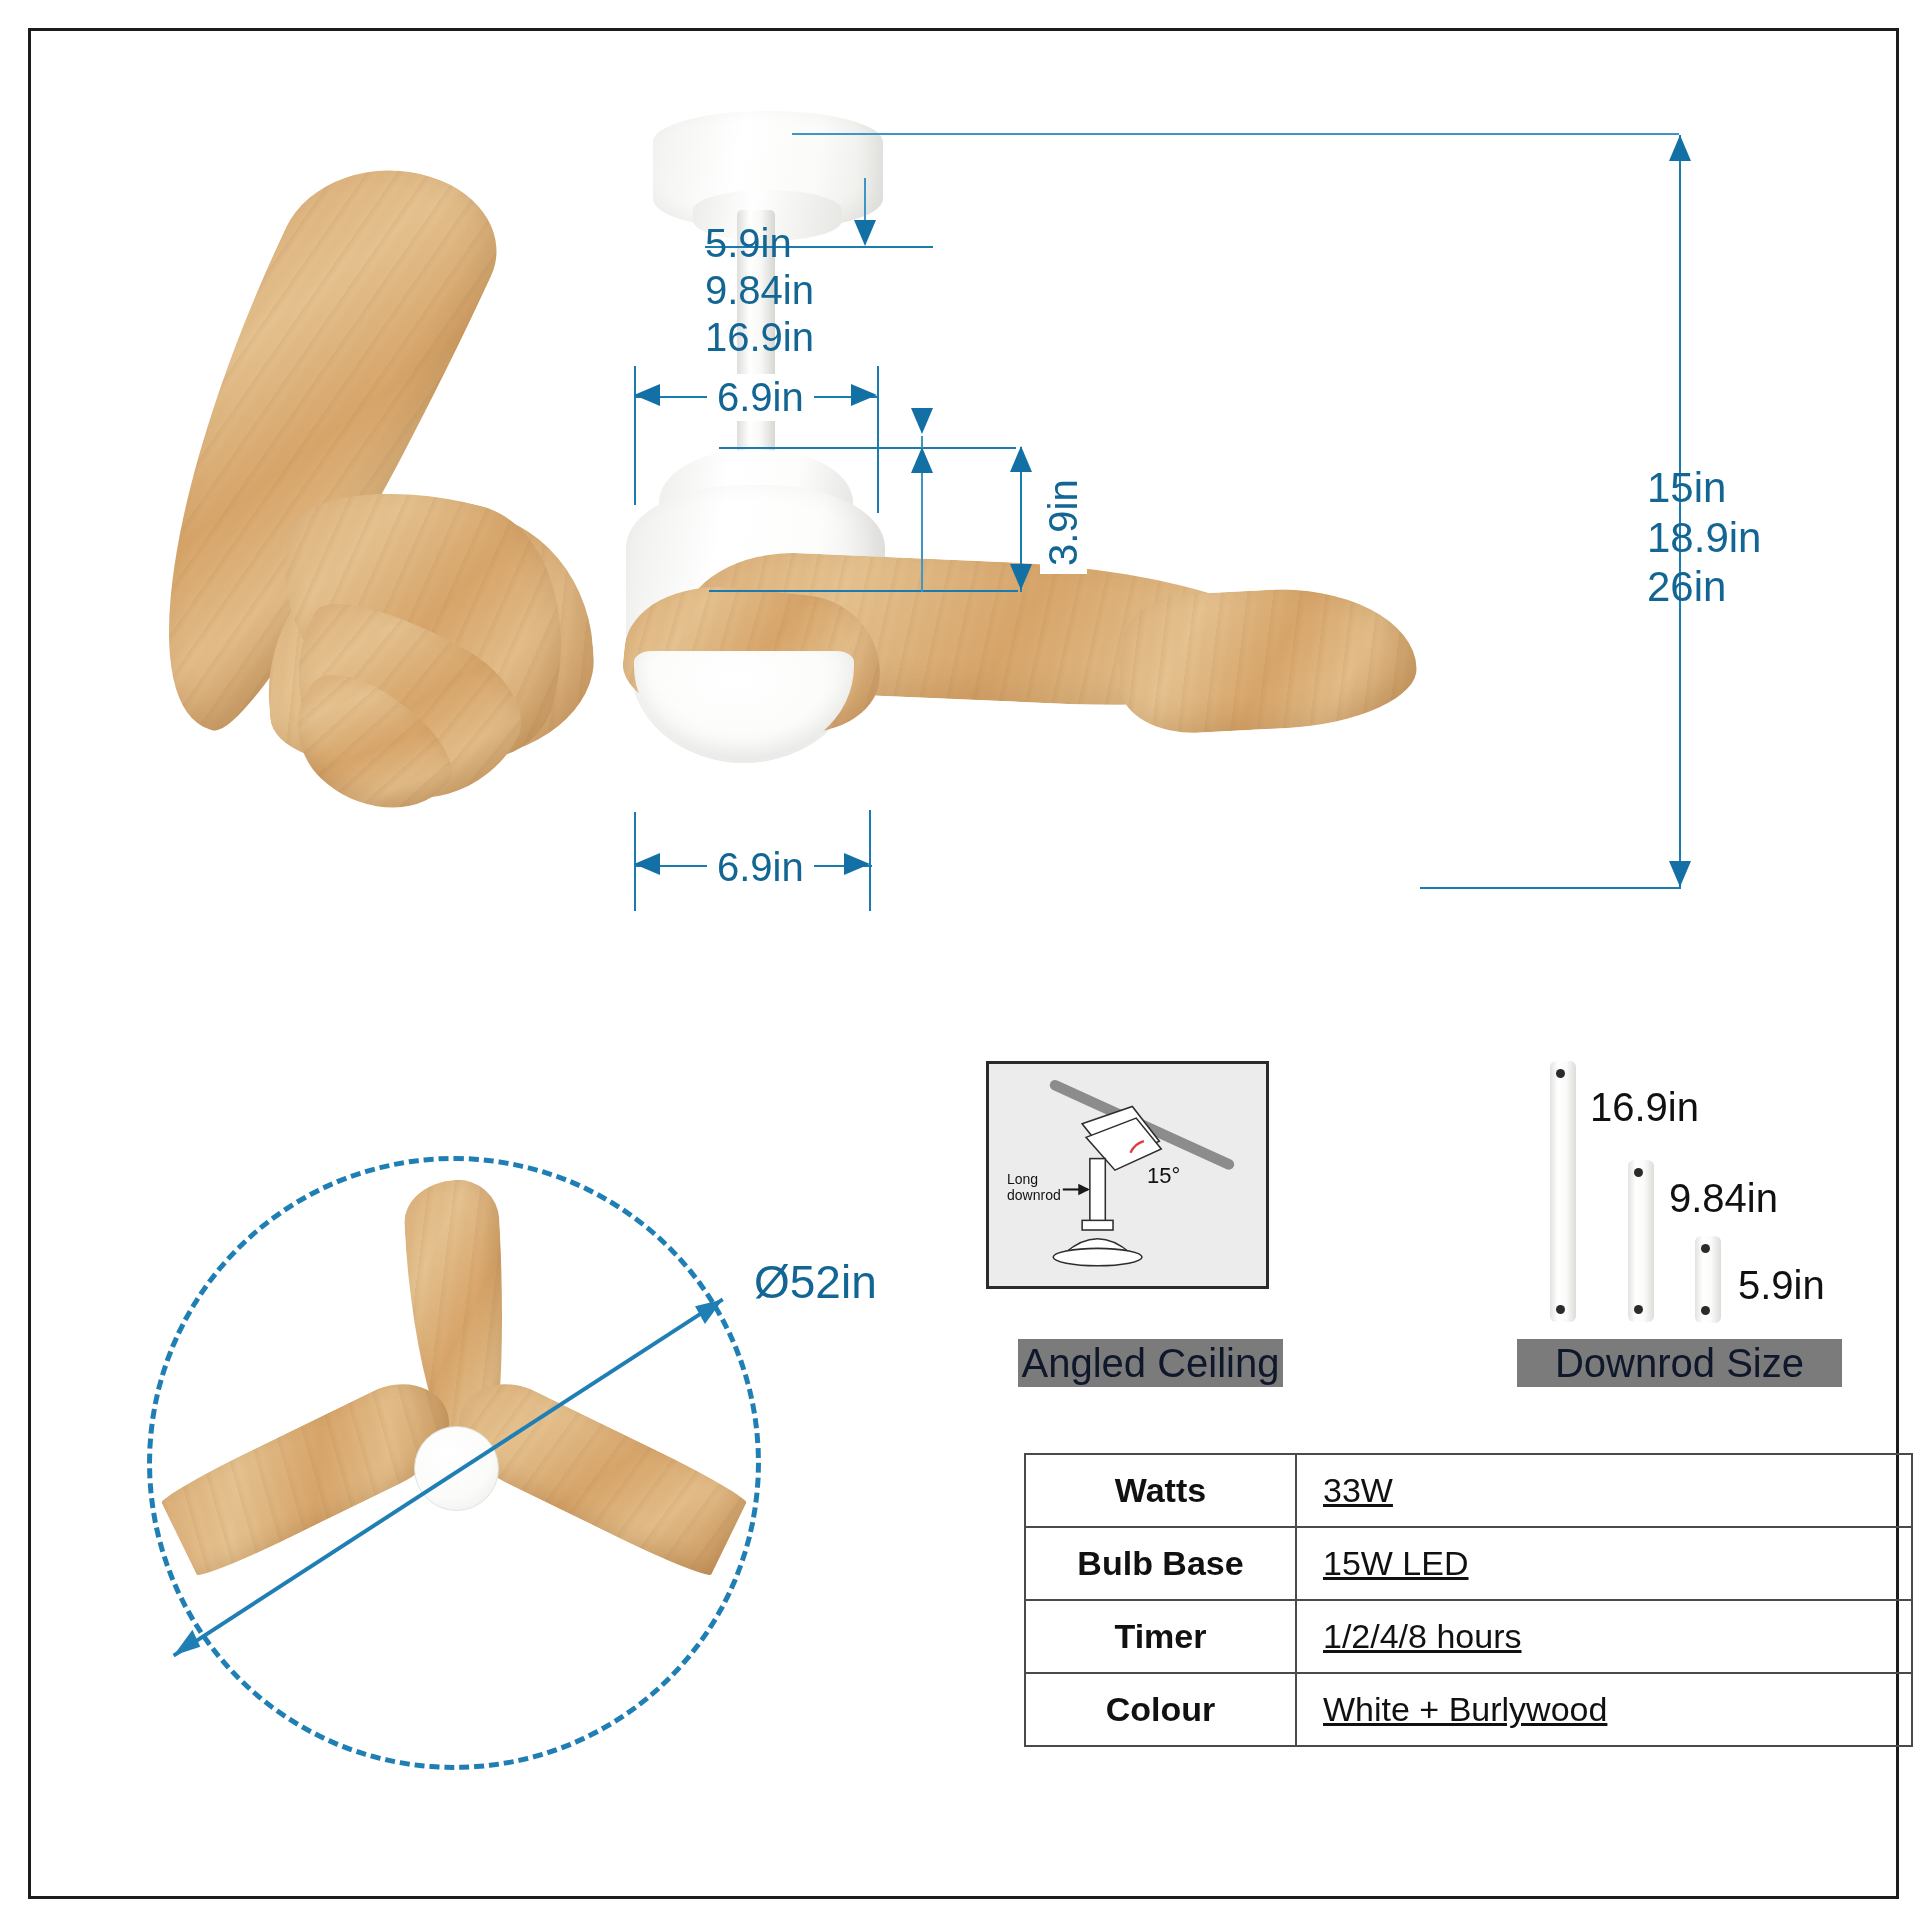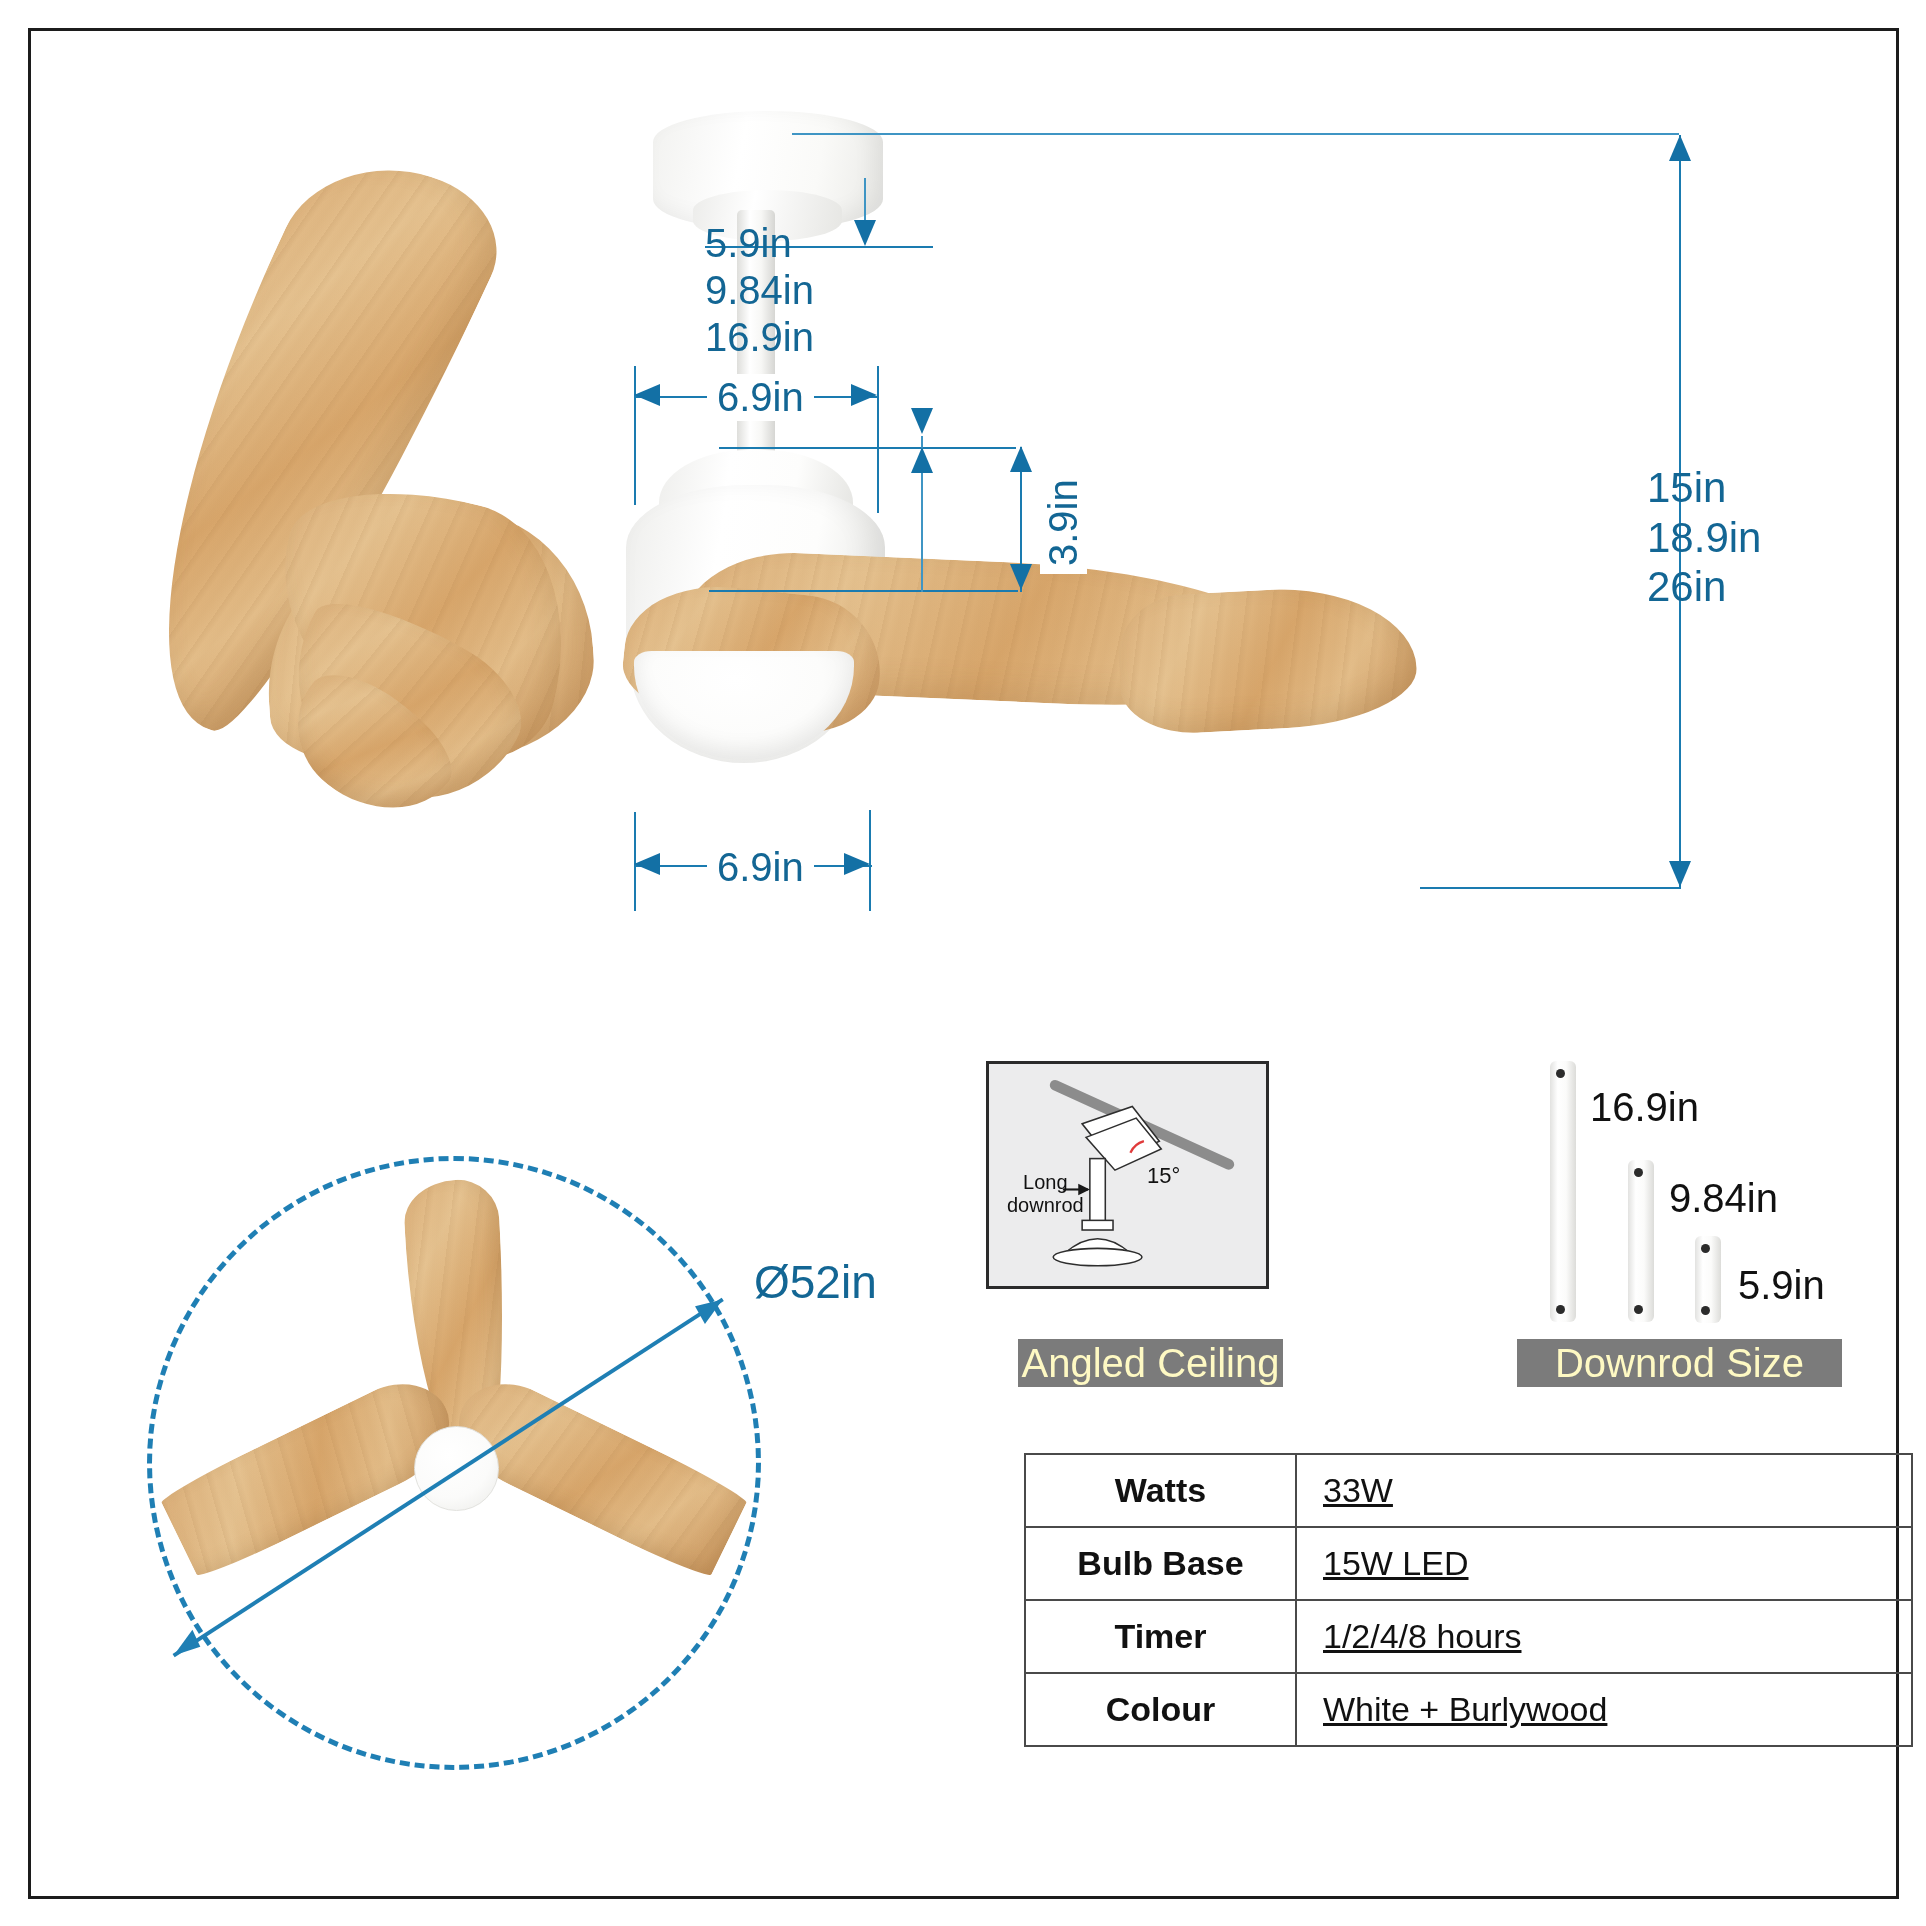--- a/index.html
+++ b/index.html
@@ -103,21 +103,21 @@
         rgba(150,105,55,0.0) 7px,
         rgba(190,145,90,0.07) 15px,
         rgba(150,105,55,0.0) 26px),
       linear-gradient(120deg, #dcb07a 0%, #e5c290 25%, #d7a56a 52%, #e3bd89 74%, #c9955c 100%);
   }
 
   
   .caption-bar {
     position: absolute;
     background: #7b7b7b;
-    color: #fef9c3;
+    color: #0f172a;
     font-size: 40px;
     display: flex;
     align-items: center;
     justify-content: center;
     font-family: "Liberation Sans", sans-serif;
   }
 
   
   .panel-angled {
     position: absolute;
@@ -344,22 +344,22 @@
           <rect x="96" y="162" width="32" height="10"></rect>
           <path d="M 78 196 Q 112 166 146 196 Z"></path>
           <ellipse cx="112" cy="200" rx="46" ry="9"></ellipse>
         </g>
 
         <path d="M 146 92 A 22 22 0 0 1 160 80" stroke="#e03b3b" stroke-width="2.4" fill="none"></path>
 
         <line x1="76" y1="130" x2="102" y2="130" stroke="#1a1a1a" stroke-width="2.2"></line>
         <polygon points="104,130 92,124 92,136" fill="#1a1a1a"></polygon>
       </svg>
-      <div style="position:absolute; left:18px; top:107px; font-size:20px; color:#111;
-                  line-height:1.15; text-align:center; font-family:'Liberation Sans',sans-serif;">
+      <div style="position:absolute; left:18px; top:107px; font-size:14px; color:#111;
+                  line-height:1.15; font-family:'Liberation Sans',sans-serif;">
         <div>Long</div>
         <div>downrod</div>
       </div>
       <div style="position:absolute; left:158px; top:99px; font-size:22px; color:#111;
                   font-family:'Liberation Sans',sans-serif;">15°</div>
     </div>
 
     <div class="caption-bar" style="left:1018px; top:1339px; width:265px; height:48px;">Angled Ceiling</div>
   </div>
 

